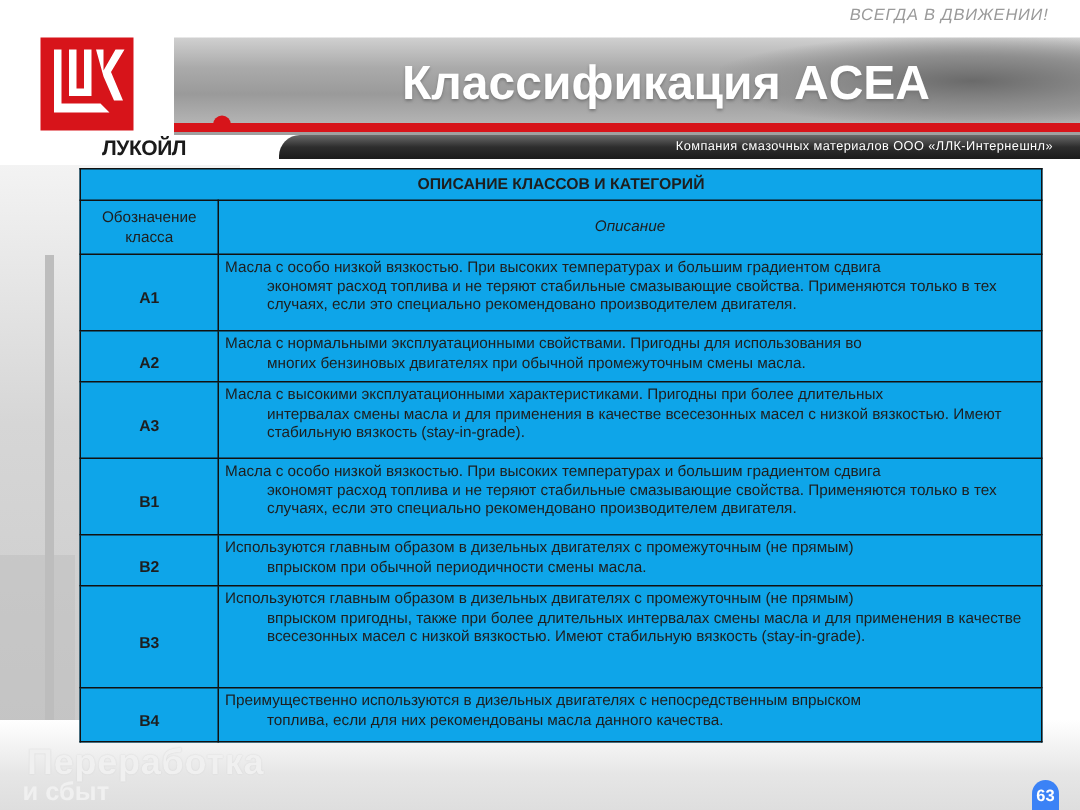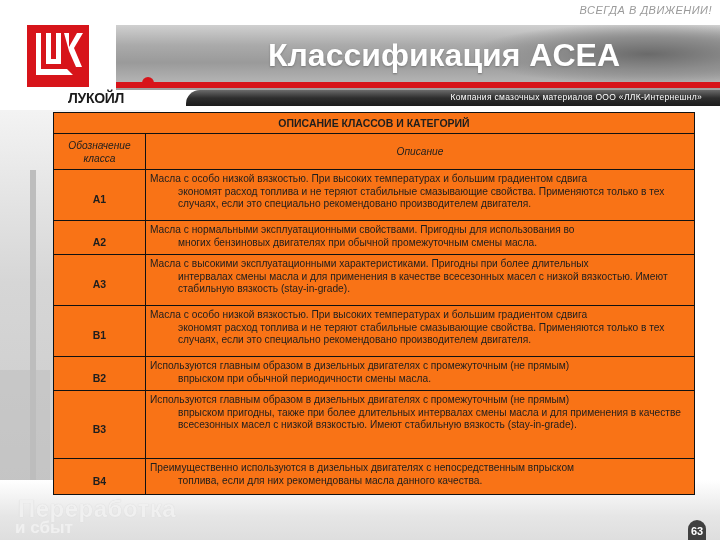--- a/index.html
+++ b/index.html
@@ -31,21 +31,21 @@
     position: absolute; left: 27px; top: 25px; width: 62px; height: 62px;
     background: #d7141a;
   }
   .logo-text {
     position: absolute; left: 25px; top: 90px;
     font-size: 14px; font-weight: bold; color: #1a1a1a; letter-spacing: -0.3px; margin-left: 43px;
   }
 
   
   .slogan {
-    position: absolute; right: 8px; top: 4px;
+    position: absolute; right: 21px; top: 4px;
     font-size: 11px; font-style: italic; color: #9a9a9a; letter-spacing: 0.5px;
   }
   .banner {
     position: absolute; left: 116px; top: 25px; width: 604px; height: 58px;
     background: linear-gradient(180deg, #d0d0d0 0%, #aaaaaa 35%, #9a9a9a 65%, #b5b5b5 100%);
   }
   .banner-swirl {
     position: absolute; right: 0; top: 0; width: 240px; height: 58px;
     background: radial-gradient(ellipse at 70% 50%, #6a6a6a 0%, #8d8d8d 40%, rgba(160,160,160,0) 75%);
   }
@@ -70,38 +70,38 @@
     border-top-left-radius: 14px;
   }
   .company {
     position: absolute; right: 18px; top: 92px;
     font-size: 8.5px; color: #ffffff; letter-spacing: 0.3px;
   }
 
   
   table.acea {
     position: absolute; left: 53px; top: 112px; width: 642px;
-    border-collapse: collapse; background: #f97316;
+    border-collapse: collapse; background: #0ea5e9;
     font-size: 10.2px; color: #1e1e1e;
   }
   table.acea td, table.acea th {
     border: 1px solid #111111; vertical-align: middle;
   }
   .t-title { height: 21px; text-align: center; font-weight: bold; font-size: 10.5px; }
-  .col-h1 { width: 92px; height: 36px; text-align: center; font-weight: normal; line-height: 13px; font-style: italic; }
+  .col-h1 { width: 92px; height: 36px; text-align: center; font-weight: normal; line-height: 13px; }
   .col-h2 { text-align: center; font-weight: normal; font-style: italic; }
   .cls { text-align: center; font-weight: bold; font-size: 10.5px; padding-top: 8px; margin-left: 32px; }
   .desc { padding: 3px 6px 3px 4px; line-height: 12.6px; vertical-align: top !important; }
   .desc .first { display: block; }
   .desc .rest { display: block; padding-left: 28px; }
 
   
   .page-num {
     position: absolute; left: 688px; top: 520px; width: 18px; height: 20px;
-    background: #404040; border-radius: 9px 9px 0 0;
+    background: #3b82f6; border-radius: 9px 9px 0 0;
     color: #ffffff; font-size: 11px; font-weight: bold; text-align: center; line-height: 22px;
   }
 </style>
 </head>
 <body>
 
 <div class="bg-left">
   <div class="tower" style="left:30px;top:60px;width:6px;height:370px;"></div>
   <div class="tower" style="left:95px;top:120px;width:10px;height:310px;"></div>
   <div class="tower" style="left:60px;top:180px;width:20px;height:250px;opacity:.7"></div>

